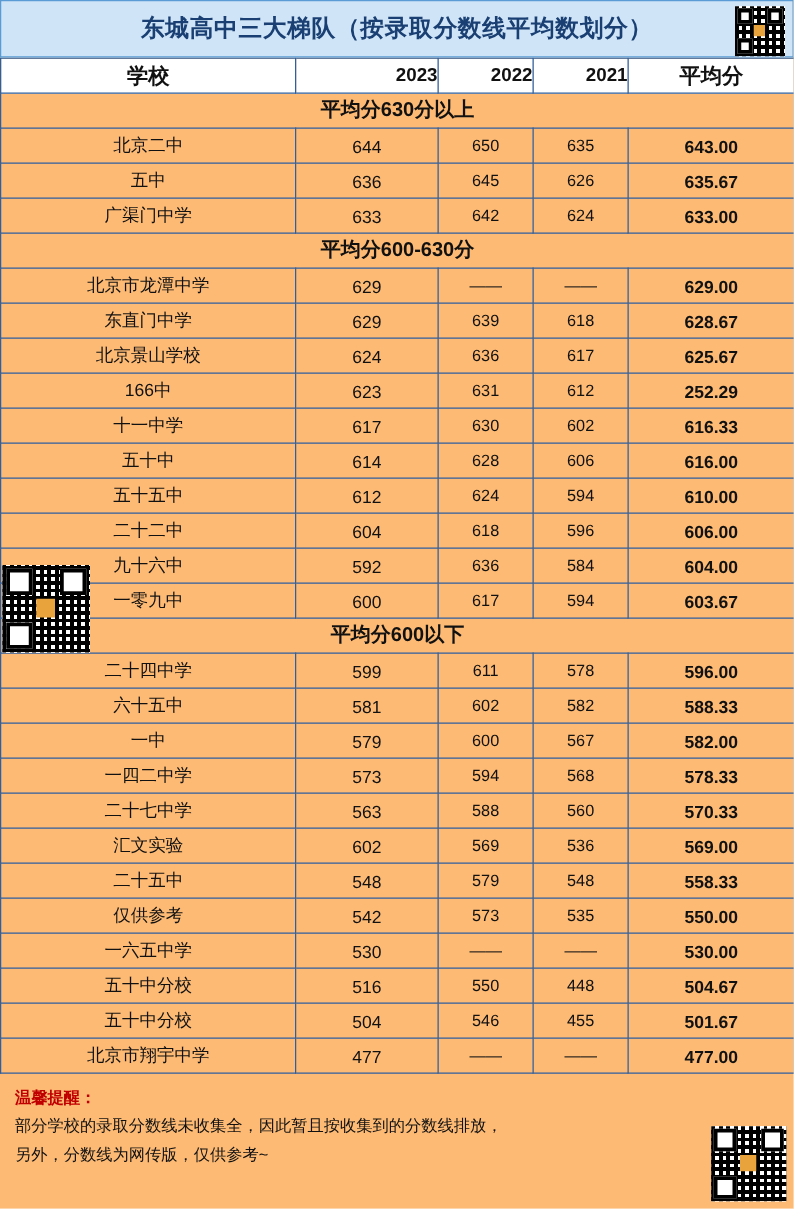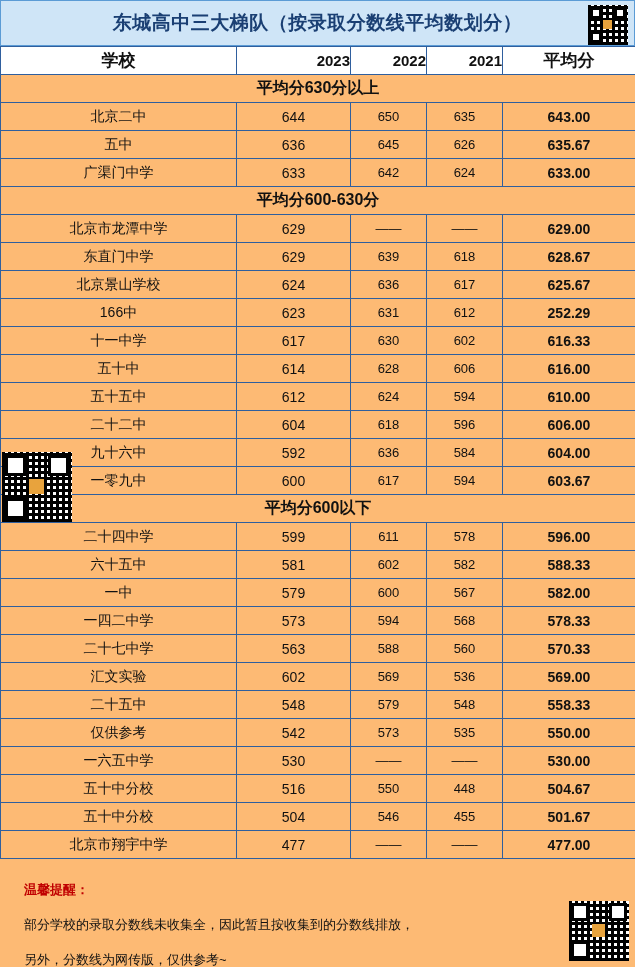--- a/index.html
+++ b/index.html
@@ -136,21 +136,21 @@
     position: relative;
     padding: 6px 8px 4px 8px;
     font-size: 13px;
     line-height: 1.45;
     color: #111;
   }
   .footer .warn {
     color: #c00000;
     font-weight: bold;
   }
-  .footer p { margin: 16px; }
+  .footer p { margin: 4px; }
 </style>
 </head>
 <body>
 
 <div id="page">
 
   <div class="title-bar">
     <span class="title-text">东城高中三大梯队（按录取分数线平均数划分）</span>
     <span class="qr qr-title">
       <span class="qr-inner"></span>

